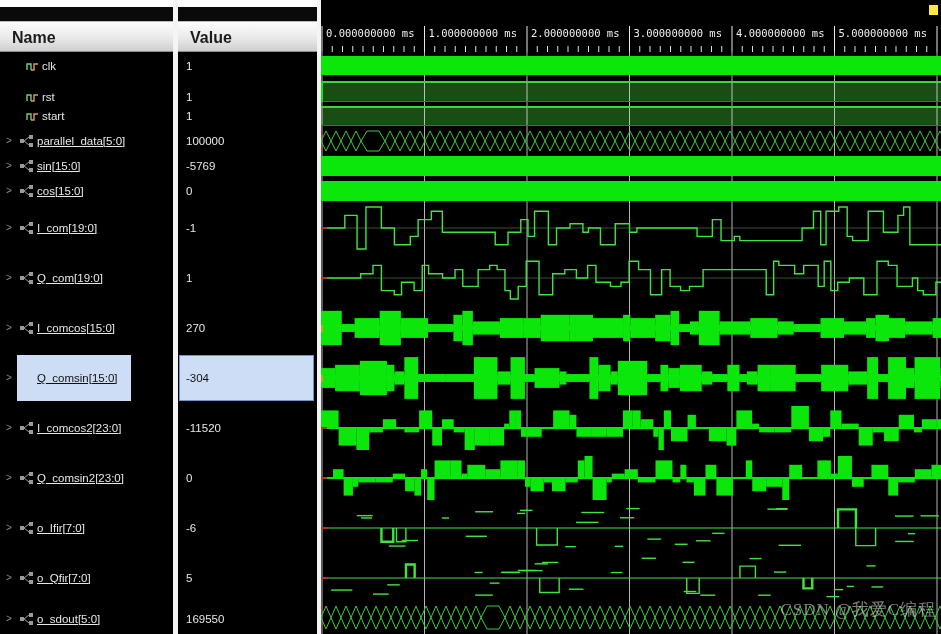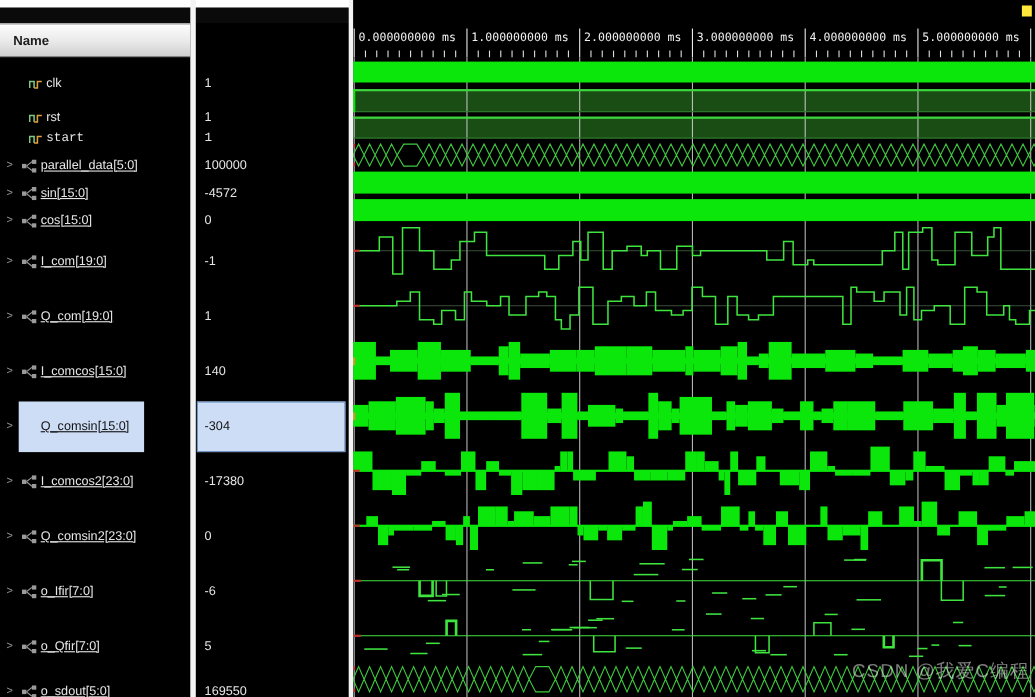--- a/index.html
+++ b/index.html
@@ -9,25 +9,25 @@
   .left-panel{position:absolute;left:0;top:0;width:321px;height:634px;background:#000;}
   .top-strip{position:absolute;left:0;top:0;width:321px;height:7px;background:#ffffff;}
   .toolbar-strip{position:absolute;left:0;top:7px;width:321px;height:14px;background:#0a0a0a;}
   .sep{position:absolute;top:0;height:634px;background:#f4f4f4;z-index:5;}
   .sep1{left:173px;width:5px;}
   .sep2{left:317px;width:4px;}
   .header{position:absolute;left:0;top:21px;width:321px;height:31px;z-index:4;}
   .hcell{position:absolute;top:0;height:31px;line-height:31px;
          background:linear-gradient(#fdfdfd,#e9e9e9 55%,#cfcfcf);
          border-bottom:1px solid #8d8d8d;border-top:1px solid #bbb;
-         font-size:12px;font-weight:bold;color:#1c1c1c;padding-left:12px;box-sizing:border-box;}
+         font-size:16px;font-weight:bold;color:#1c1c1c;padding-left:12px;box-sizing:border-box;}
   .hcell.name{left:0;width:173px;}
   .hcell.value{left:178px;width:139px;}
   .rows{position:absolute;left:0;top:52px;width:321px;height:582px;}
-  .sig-row{position:absolute;left:0;width:321px;margin-top:10px;}
+  .sig-row{position:absolute;left:0;width:321px;}
   .sig-row .chev{position:absolute;left:6px;width:10px;color:#8f8f8f;font-size:10px;
                  top:50%;transform:translateY(-54%);display:none;}
   .sig-row.bus .chev{display:block;}
   .sig-row .icon{position:absolute;width:14px;height:12px;top:50%;transform:translateY(-50%);}
   .sig-row.bit .icon{left:26px;}
   .sig-row.bus .icon{left:20px;}
   .sig-name{position:absolute;color:#e6e6e6;font-size:11.5px;top:50%;transform:translateY(-50%);
             white-space:nowrap;z-index:2;}
   .sig-row.bit .sig-name{left:42px;}
   .sig-row.bus .sig-name{left:37px;text-decoration:underline;}
@@ -36,54 +36,55 @@
   .name-hl,.val-hl{display:none;position:absolute;top:2px;bottom:2px;background:#cdddf6;z-index:1;}
   .sig-row.selected .name-hl{display:block;left:17px;width:114px;}
   .sig-row.selected .val-hl{display:block;left:179px;width:135px;border:1px solid #6f94c4;box-sizing:border-box;}
   .sig-row.selected .sig-name,.sig-row.selected .sig-value{color:#111;}
   
   .wave-panel{position:absolute;left:321px;top:0;width:620px;height:634px;background:#000;}
   #wave-svg{position:absolute;left:0;top:0;}
   .yellow-flag{position:absolute;left:608px;top:5px;width:9px;height:10px;background:#ffe93a;z-index:6;}
   .watermark{position:absolute;right:5px;top:598px;font-size:17px;color:rgba(225,225,225,0.55);
              letter-spacing:1px;z-index:7;white-space:nowrap;
-             font-family:Liberation Sans, sans-serif;}
+             font-family:Liberation Serif, serif;}
 </style>
 </head>
 <body>
 
 <div class="screen">
   <div class="left-panel">
     <div class="top-strip"></div>
     <div class="toolbar-strip"></div>
     <div class="sep sep1"></div>
     <div class="sep sep2"></div>
     <div class="header">
       <div class="hcell name">Name</div>
+      <div class="hcell value">Value</div>
     </div>
     <div class="rows" id="rows">
         <div class="sig-row bit" style="top: 1px; height: 25px;">
 
     <svg class="icon" viewBox="0 0 14 12">
             <path d="M1,10 V4 H5 V10" fill="none" stroke="#7ec97e" stroke-width="1.4"></path>
             <path d="M5,10 H8 V4 H12" fill="none" stroke="#e0a040" stroke-width="1.4"></path>
           </svg>
     <span class="sig-name">clk</span>
     <span class="sig-value">1</span>
   </div>
         <div class="sig-row bit" style="top: 32px; height: 25px;">
 
     <svg class="icon" viewBox="0 0 14 12">
             <path d="M1,10 V4 H5 V10" fill="none" stroke="#7ec97e" stroke-width="1.4"></path>
             <path d="M5,10 H8 V4 H12" fill="none" stroke="#e0a040" stroke-width="1.4"></path>
           </svg>
     <span class="sig-name">rst</span>
     <span class="sig-value">1</span>
   </div>
-        <div class="sig-row bit" style="top: 51px; height: 25px; font-family: Liberation Mono, monospace;">
+        <div class="sig-row bit" style="top: 51px; height: 25px;">
 
     <svg class="icon" viewBox="0 0 14 12">
             <path d="M1,10 V4 H5 V10" fill="none" stroke="#7ec97e" stroke-width="1.4"></path>
             <path d="M5,10 H8 V4 H12" fill="none" stroke="#e0a040" stroke-width="1.4"></path>
           </svg>
     <span class="sig-name">start</span>
     <span class="sig-value">1</span>
   </div>
         <div class="sig-row bus" style="top: 76px; height: 25px;">
 
@@ -100,21 +101,21 @@
         <div class="sig-row bus" style="top: 101px; height: 25px;">
 
     <span class="chev">&gt;</span>
     <svg class="icon" viewBox="0 0 14 12">
             <rect x="0" y="4" width="4" height="4" fill="#9a9a9a"></rect>
             <rect x="9" y="0" width="4" height="4" fill="#9a9a9a"></rect>
             <rect x="9" y="8" width="4" height="4" fill="#9a9a9a"></rect>
             <path d="M4,6 L9,2 M4,6 L9,10" stroke="#9a9a9a" stroke-width="1" fill="none"></path>
           </svg>
     <span class="sig-name">sin[15:0]</span>
-    <span class="sig-value">-4572</span>
+    <span class="sig-value">-5769</span>
   </div>
         <div class="sig-row bus" style="top: 126px; height: 25px;">
 
     <span class="chev">&gt;</span>
     <svg class="icon" viewBox="0 0 14 12">
             <rect x="0" y="4" width="4" height="4" fill="#9a9a9a"></rect>
             <rect x="9" y="0" width="4" height="4" fill="#9a9a9a"></rect>
             <rect x="9" y="8" width="4" height="4" fill="#9a9a9a"></rect>
             <path d="M4,6 L9,2 M4,6 L9,10" stroke="#9a9a9a" stroke-width="1" fill="none"></path>
           </svg>
@@ -148,21 +149,21 @@
         <div class="sig-row bus" style="top: 251px; height: 50px;">
 
     <span class="chev">&gt;</span>
     <svg class="icon" viewBox="0 0 14 12">
             <rect x="0" y="4" width="4" height="4" fill="#9a9a9a"></rect>
             <rect x="9" y="0" width="4" height="4" fill="#9a9a9a"></rect>
             <rect x="9" y="8" width="4" height="4" fill="#9a9a9a"></rect>
             <path d="M4,6 L9,2 M4,6 L9,10" stroke="#9a9a9a" stroke-width="1" fill="none"></path>
           </svg>
     <span class="sig-name">I_comcos[15:0]</span>
-    <span class="sig-value">140</span>
+    <span class="sig-value">270</span>
   </div>
         <div class="sig-row bus selected" style="top: 301px; height: 50px;">
     <div class="name-hl"></div>
     <div class="val-hl"></div>
     <span class="chev">&gt;</span>
     <svg class="icon" viewBox="0 0 14 12">
             <rect x="0" y="4" width="4" height="4" fill="#6a7f9a"></rect>
             <rect x="9" y="0" width="4" height="4" fill="#6a7f9a"></rect>
             <rect x="9" y="8" width="4" height="4" fill="#6a7f9a"></rect>
             <path d="M4,6 L9,2 M4,6 L9,10" stroke="#6a7f9a" stroke-width="1" fill="none"></path>
@@ -173,21 +174,21 @@
         <div class="sig-row bus" style="top: 351px; height: 50px;">
 
     <span class="chev">&gt;</span>
     <svg class="icon" viewBox="0 0 14 12">
             <rect x="0" y="4" width="4" height="4" fill="#9a9a9a"></rect>
             <rect x="9" y="0" width="4" height="4" fill="#9a9a9a"></rect>
             <rect x="9" y="8" width="4" height="4" fill="#9a9a9a"></rect>
             <path d="M4,6 L9,2 M4,6 L9,10" stroke="#9a9a9a" stroke-width="1" fill="none"></path>
           </svg>
     <span class="sig-name">I_comcos2[23:0]</span>
-    <span class="sig-value">-17380</span>
+    <span class="sig-value">-11520</span>
   </div>
         <div class="sig-row bus" style="top: 401px; height: 50px;">
 
     <span class="chev">&gt;</span>
     <svg class="icon" viewBox="0 0 14 12">
             <rect x="0" y="4" width="4" height="4" fill="#9a9a9a"></rect>
             <rect x="9" y="0" width="4" height="4" fill="#9a9a9a"></rect>
             <rect x="9" y="8" width="4" height="4" fill="#9a9a9a"></rect>
             <path d="M4,6 L9,2 M4,6 L9,10" stroke="#9a9a9a" stroke-width="1" fill="none"></path>
           </svg>

